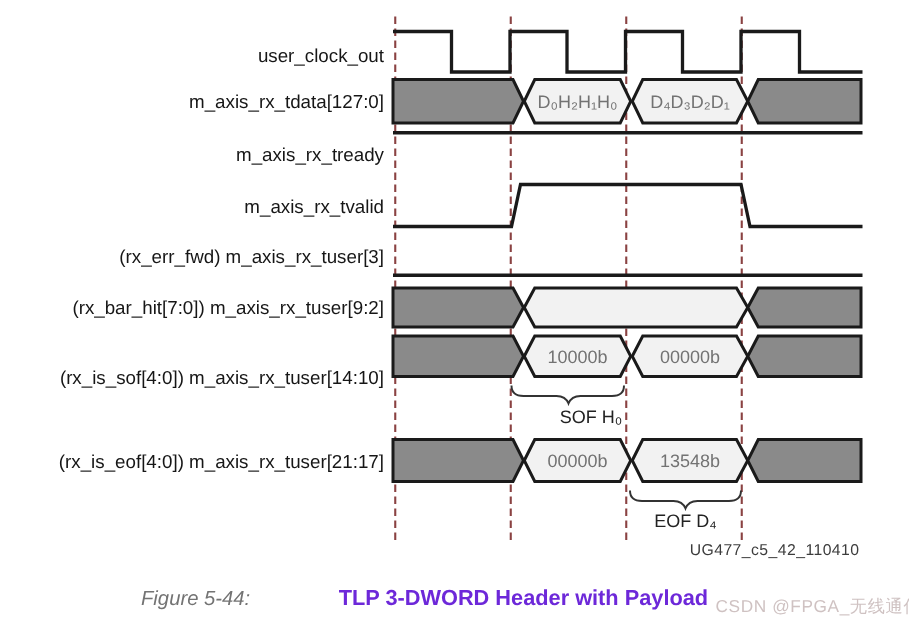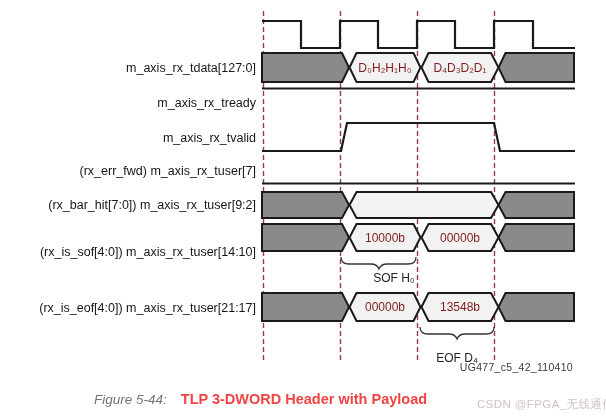--- a/index.html
+++ b/index.html
@@ -7,35 +7,35 @@
     position:relative;width:606px;height:416px;background:#ffffff;overflow:hidden;
     font-family:"Liberation Sans","DejaVu Sans",sans-serif;color:#111;
   }
   svg.wave{position:absolute;left:0;top:0;z-index:0;}
   .sig-label{
     position:absolute;left:0;width:256px;height:16px;line-height:16px;
     text-align:right;font-size:12.5px;color:#161616;white-space:nowrap;
   }
   .bus-value{
     position:absolute;transform:translate(-50%,-50%);
-    font-size:12px;color:#7f1d1d;white-space:nowrap;z-index:2;
+    font-size:12px;color:#737373;white-space:nowrap;z-index:2;
   }
   .anno{
     position:absolute;transform:translate(-50%,-50%);
     font-size:12px;color:#222;white-space:nowrap;z-index:2;
   }
   .doc-ref{
     position:absolute;right:33px;top:361px;font-size:10.5px;color:#3c3c3c;
     letter-spacing:0.3px;z-index:2;padding-left:48px;
   }
   .caption{
     position:absolute;left:94px;top:390px;white-space:nowrap;z-index:3;
   }
   .caption .fig-num{font-style:italic;font-size:13.5px;color:#737373;margin-right:14px;}
-  .caption .fig-title{font-weight:bold;font-size:14.5px;color:#ef4444;}
+  .caption .fig-title{font-weight:bold;font-size:14.5px;color:#6d28d9;margin-left:45px;}
   .watermark{
     position:absolute;left:477px;top:397px;font-size:11.5px;color:#cfc2c2;
     white-space:nowrap;z-index:1;letter-spacing:0.4px;
   }
 </style>
 </head>
 <body>
 
 <div class="page">
 
@@ -80,37 +80,38 @@
       <path d="M262 293 H342 L349 307 L342 321 H262 Z" fill="#8a8a8a"></path>
       <path d="M349.5 307 L356.5 293 H413.5 L420.5 307 L413.5 321 H356.5 Z" fill="#f2f2f2"></path>
       <path d="M421.5 307 L428.5 293 H491 L498.5 307 L491 321 H428.5 Z" fill="#f2f2f2"></path>
       <path d="M505.5 293 H574 V321 H505.5 L498.5 307 Z" fill="#8a8a8a"></path>
     </g>
 
     <path d="M341 257 Q341 264 349 264 L371 264 Q377 264 379 269 Q381 264 387 264 L408 264 Q416 264 416 257" fill="none" stroke="#333" stroke-width="1.3"></path>
     <path d="M420 327 Q420 334 428 334 L449 334 Q455 334 457 339 Q459 334 465 334 L486 334 Q494 334 494 327" fill="none" stroke="#333" stroke-width="1.3"></path>
   </svg>
 
+  <div class="sig-label" style="top:29px">user_clock_out</div>
   <div class="sig-label" style="top:60px">m_axis_rx_tdata[127:0]</div>
   <div class="sig-label" style="top:130px">m_axis_rx_tvalid</div>
   <div class="sig-label" style="top:95px">m_axis_rx_tready</div>
-  <div class="sig-label" style="top:163px">(rx_err_fwd) m_axis_rx_tuser[7]</div>
+  <div class="sig-label" style="top:163px">(rx_err_fwd) m_axis_rx_tuser[3]</div>
   <div class="sig-label" style="top:197px">(rx_bar_hit[7:0]) m_axis_rx_tuser[9:2]</div>
   <div class="sig-label" style="top:244px">(rx_is_sof[4:0]) m_axis_rx_tuser[14:10]</div>
   <div class="sig-label" style="top:300px">(rx_is_eof[4:0]) m_axis_rx_tuser[21:17]</div>
 
   <div class="bus-value" style="left:385px;top:68px">D₀H₂H₁H₀</div>
   <div class="bus-value" style="left:460px;top:68px">D₄D₃D₂D₁</div>
   <div class="bus-value" style="left:385px;top:238px">10000b</div>
   <div class="bus-value" style="left:460px;top:238px">00000b</div>
   <div class="bus-value" style="left:385px;top:307px">00000b</div>
   <div class="bus-value" style="left:460px;top:307px">13548b</div>
 
   <div class="anno" style="left:394px;top:278px">SOF H₀</div>
-  <div class="anno" style="left:457px;top:358px">EOF D₄</div>
+  <div class="anno" style="left:457px;top:347px">EOF D₄</div>
 
   <div class="doc-ref">UG477_c5_42_110410</div>
 
   <div class="watermark">CSDN @FPGA_无线通信</div>
 
   <div class="caption">
     <span class="fig-num">Figure 5-44:</span><span class="fig-title">TLP 3-DWORD Header with Payload</span>
   </div>
 
 </div>

